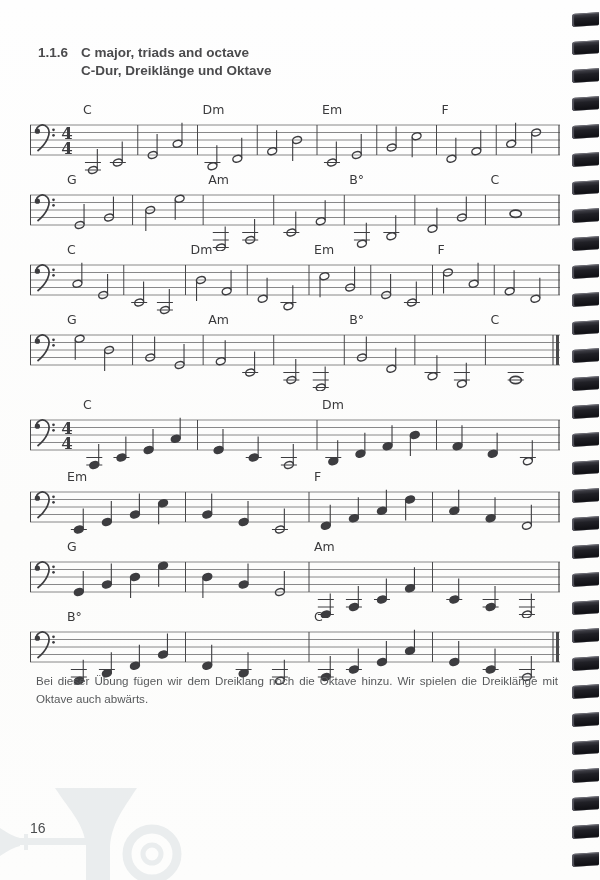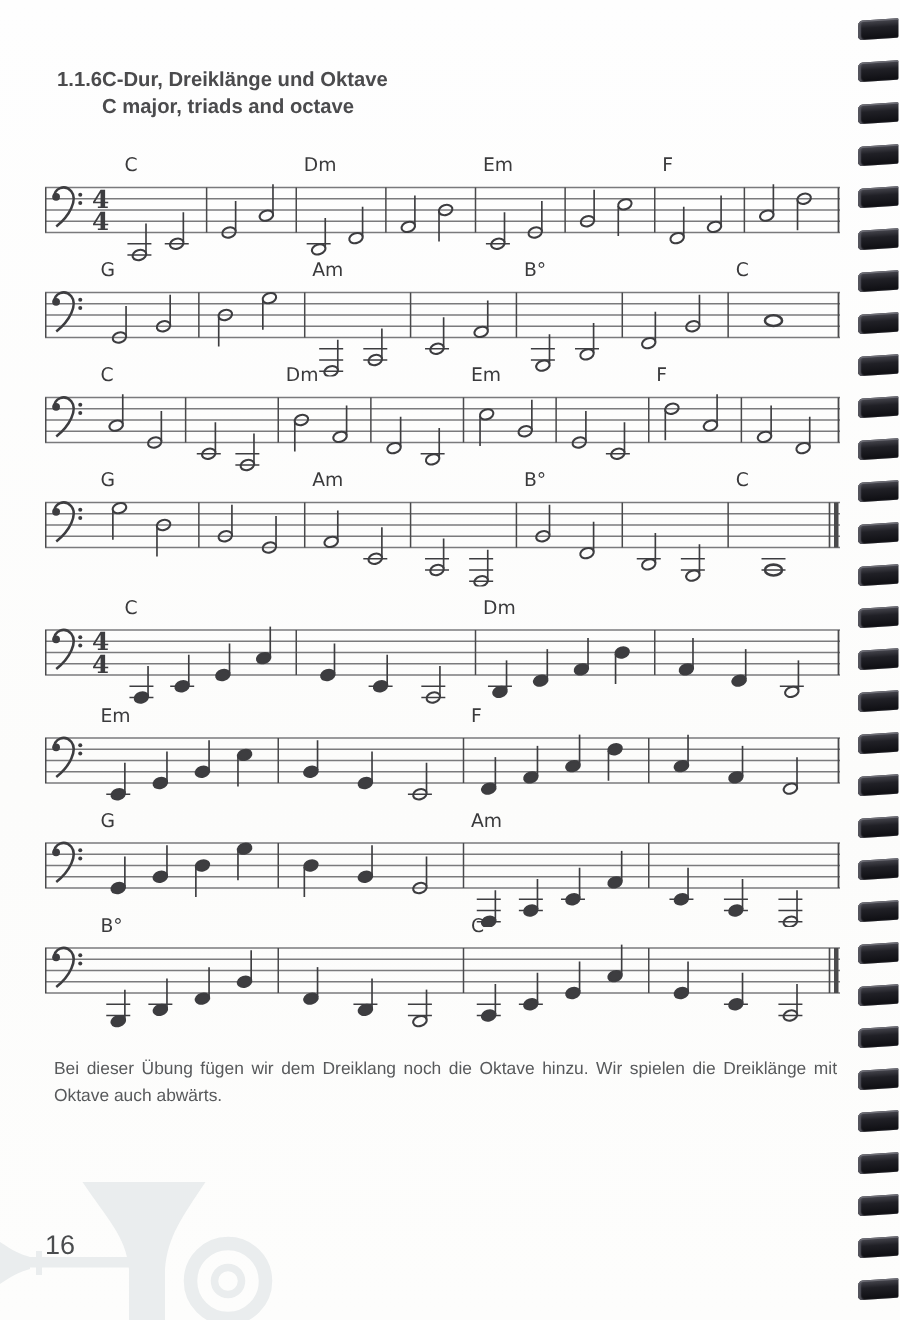--- a/index.html
+++ b/index.html
@@ -3,52 +3,52 @@
 <meta charset="utf-8">
 <style>
   html,body{margin:0;padding:0;}
   body{
     width:600px;height:880px;position:relative;overflow:hidden;
     background:#ffffff;
     font-family:"Liberation Sans","DejaVu Sans",sans-serif;
   }
   .page{position:absolute;inset:0;background:linear-gradient(180deg,#fefefe 0%,#fcfcfb 60%,#fdfdfc 100%);}
   
-  .heading{position:absolute;left:38px;top:44px;display:flex;color:#4b4b4d;}
+  .heading{position:absolute;left:38px;top:44px;display:flex;gap:13px;color:#4b4b4d;}
   .heading .num{font-weight:bold;font-size:13.5px;line-height:1.35;}
   .heading .titles{font-weight:bold;font-size:13.5px;line-height:1.35;}
   
   .system{position:absolute;left:30px;width:530px;height:78px;}
   
-  .footer-cols{position:absolute;left:36px;top:704px;width:522px;display:flex;gap:16px;}
+  .footer-cols{position:absolute;left:36px;top:672px;width:522px;display:flex;gap:16px;}
   .footer-cols p{margin:0;flex:1;font-size:11.6px;line-height:1.58;color:#57595b;}
   .footer-cols p.de{text-align:justify;}
   
-  .pagenum{position:absolute;left:30px;top:820px;font-size:18px;color:#4a4c4e;z-index:3;}
+  .pagenum{position:absolute;left:30px;top:820px;font-size:14px;color:#4a4c4e;z-index:3;}
   
   .watermark{position:absolute;left:0;bottom:0;z-index:1;opacity:1;}
   
   .binding{position:absolute;top:13px;right:0;width:28px;display:flex;flex-direction:column;gap:15px;z-index:4;}
   .coil{
     height:13px;width:27px;border-radius:3px 1px 1px 3px;
     background:linear-gradient(180deg,#4a4a52 0%,#202026 40%,#0e0e12 100%);
     box-shadow:inset 0 1px 0 #6d6d75, inset 2px 0 1px #55555e;
     transform:skewY(-4deg);
   }
 </style>
 </head>
 <body>
 
 <div class="page">
 
   <div class="heading">
     <span class="num">1.1.6</span>
     <div class="titles">
+      <div>C major, triads and octave</div>
       <div>C-Dur, Dreiklänge und Oktave</div>
-      <div>C major, triads and octave</div>
     </div>
   </div>
 
   <div id="systems">
       <svg width="530" height="78" class="system" style="top: 103px;">
         <line x1="0" y1="22" x2="530" y2="22" stroke="#7a7a7c" stroke-width="0.9"></line>
         <line x1="0" y1="29.5" x2="530" y2="29.5" stroke="#7a7a7c" stroke-width="0.9"></line>
         <line x1="0" y1="37" x2="530" y2="37" stroke="#7a7a7c" stroke-width="0.9"></line>
         <line x1="0" y1="44.5" x2="530" y2="44.5" stroke="#7a7a7c" stroke-width="0.9"></line>
         <line x1="0" y1="52" x2="530" y2="52" stroke="#7a7a7c" stroke-width="0.9"></line>

